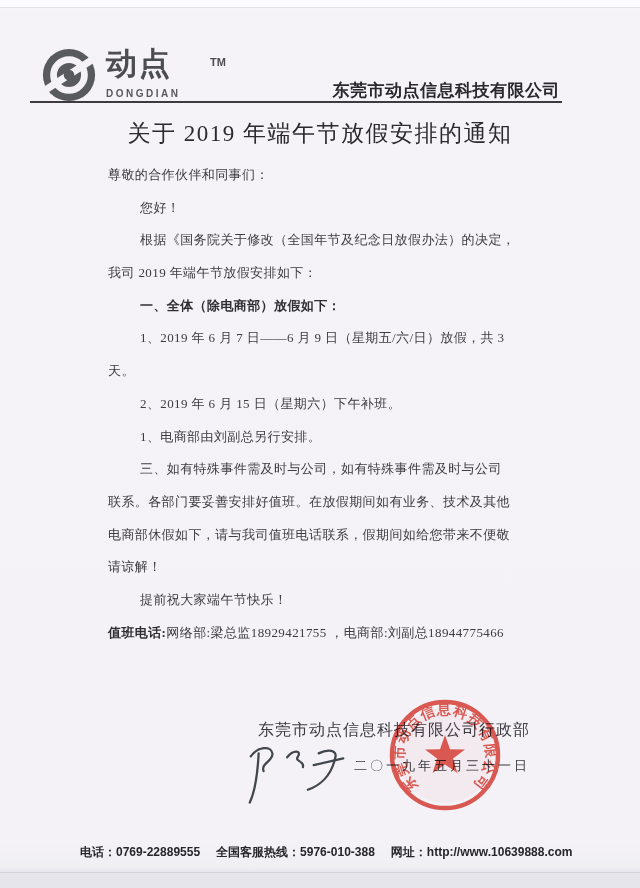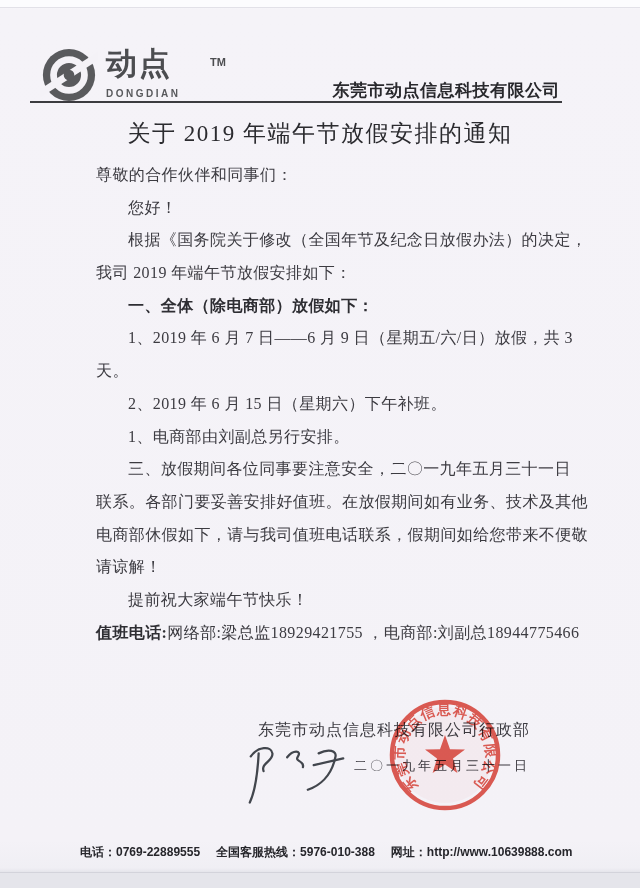--- a/index.html
+++ b/index.html
@@ -26,21 +26,21 @@
     font-family:"Liberation Sans","DejaVu Sans",sans-serif;
     font-size:17px;font-weight:bold;color:#28282c;letter-spacing:0.5px;
   }
   .header-rule{position:absolute;top:101px;left:30px;width:532px;height:2px;background:#3c3c40;}
   
   .title{
     position:absolute;top:118px;left:0;width:640px;margin:0;
     text-align:center;font-size:23px;font-weight:500;color:#2b2b2f;letter-spacing:1.5px;
   }
   
-  .body{position:absolute;top:159px;left:96px;width:486px;font-size:16px;color:#3c3b41;}
+  .body{position:absolute;top:159px;left:108px;width:486px;font-size:13px;color:#3c3b41;}
   .line{height:32.7px;line-height:32.7px;white-space:pre;letter-spacing:0.4px;}
   .ind{padding-left:32px;}
   .b{font-weight:bold;color:#2e2e33;}
   
   .signoff-dept{position:absolute;top:720px;right:110px;font-size:16px;color:#3c3b41;letter-spacing:1px;text-align:center;}
   .signoff-date{position:absolute;top:757px;right:110px;font-size:13px;color:#3c3b41;letter-spacing:3px;}
   .signature{position:absolute;top:740px;left:238px;width:118px;height:70px;}
   
   .stamp{position:absolute;top:693px;left:383px;width:124px;height:124px;opacity:0.82;mix-blend-mode:multiply;}
   
@@ -78,21 +78,21 @@
   <main class="body">
     <div class="line">尊敬的合作伙伴和同事们：</div>
     <div class="line ind">您好！</div>
     <div class="line ind">根据《国务院关于修改（全国年节及纪念日放假办法）的决定，</div>
     <div class="line">我司 2019 年端午节放假安排如下：</div>
     <div class="line ind b">一、全体（除电商部）放假如下：</div>
     <div class="line ind">1、2019 年 6 月 7 日——6 月 9 日（星期五/六/日）放假，共 3</div>
     <div class="line">天。</div>
     <div class="line ind">2、2019 年 6 月 15 日（星期六）下午补班。</div>
     <div class="line ind">1、电商部由刘副总另行安排。</div>
-    <div class="line ind">三、放假期间各位同事要注意安全，二〇一九年五月三十一日</div>
+    <div class="line ind">三、如有特殊事件需及时与公司，如有特殊事件需及时与公司</div>
     <div class="line">联系。各部门要妥善安排好值班。在放假期间如有业务、技术及其他</div>
     <div class="line">电商部休假如下，请与我司值班电话联系，假期间如给您带来不便敬</div>
     <div class="line">请谅解！</div>
     <div class="line ind">提前祝大家端午节快乐！</div>
     <div class="line"><span class="b">值班电话:</span><span>网络部:梁总监18929421755 ，电商部:刘副总18944775466</span></div>
   </main>
 
   <div class="signoff-dept">东莞市动点信息科技有限公司行政部</div>
 
   <svg class="signature" viewBox="0 0 120 70">

